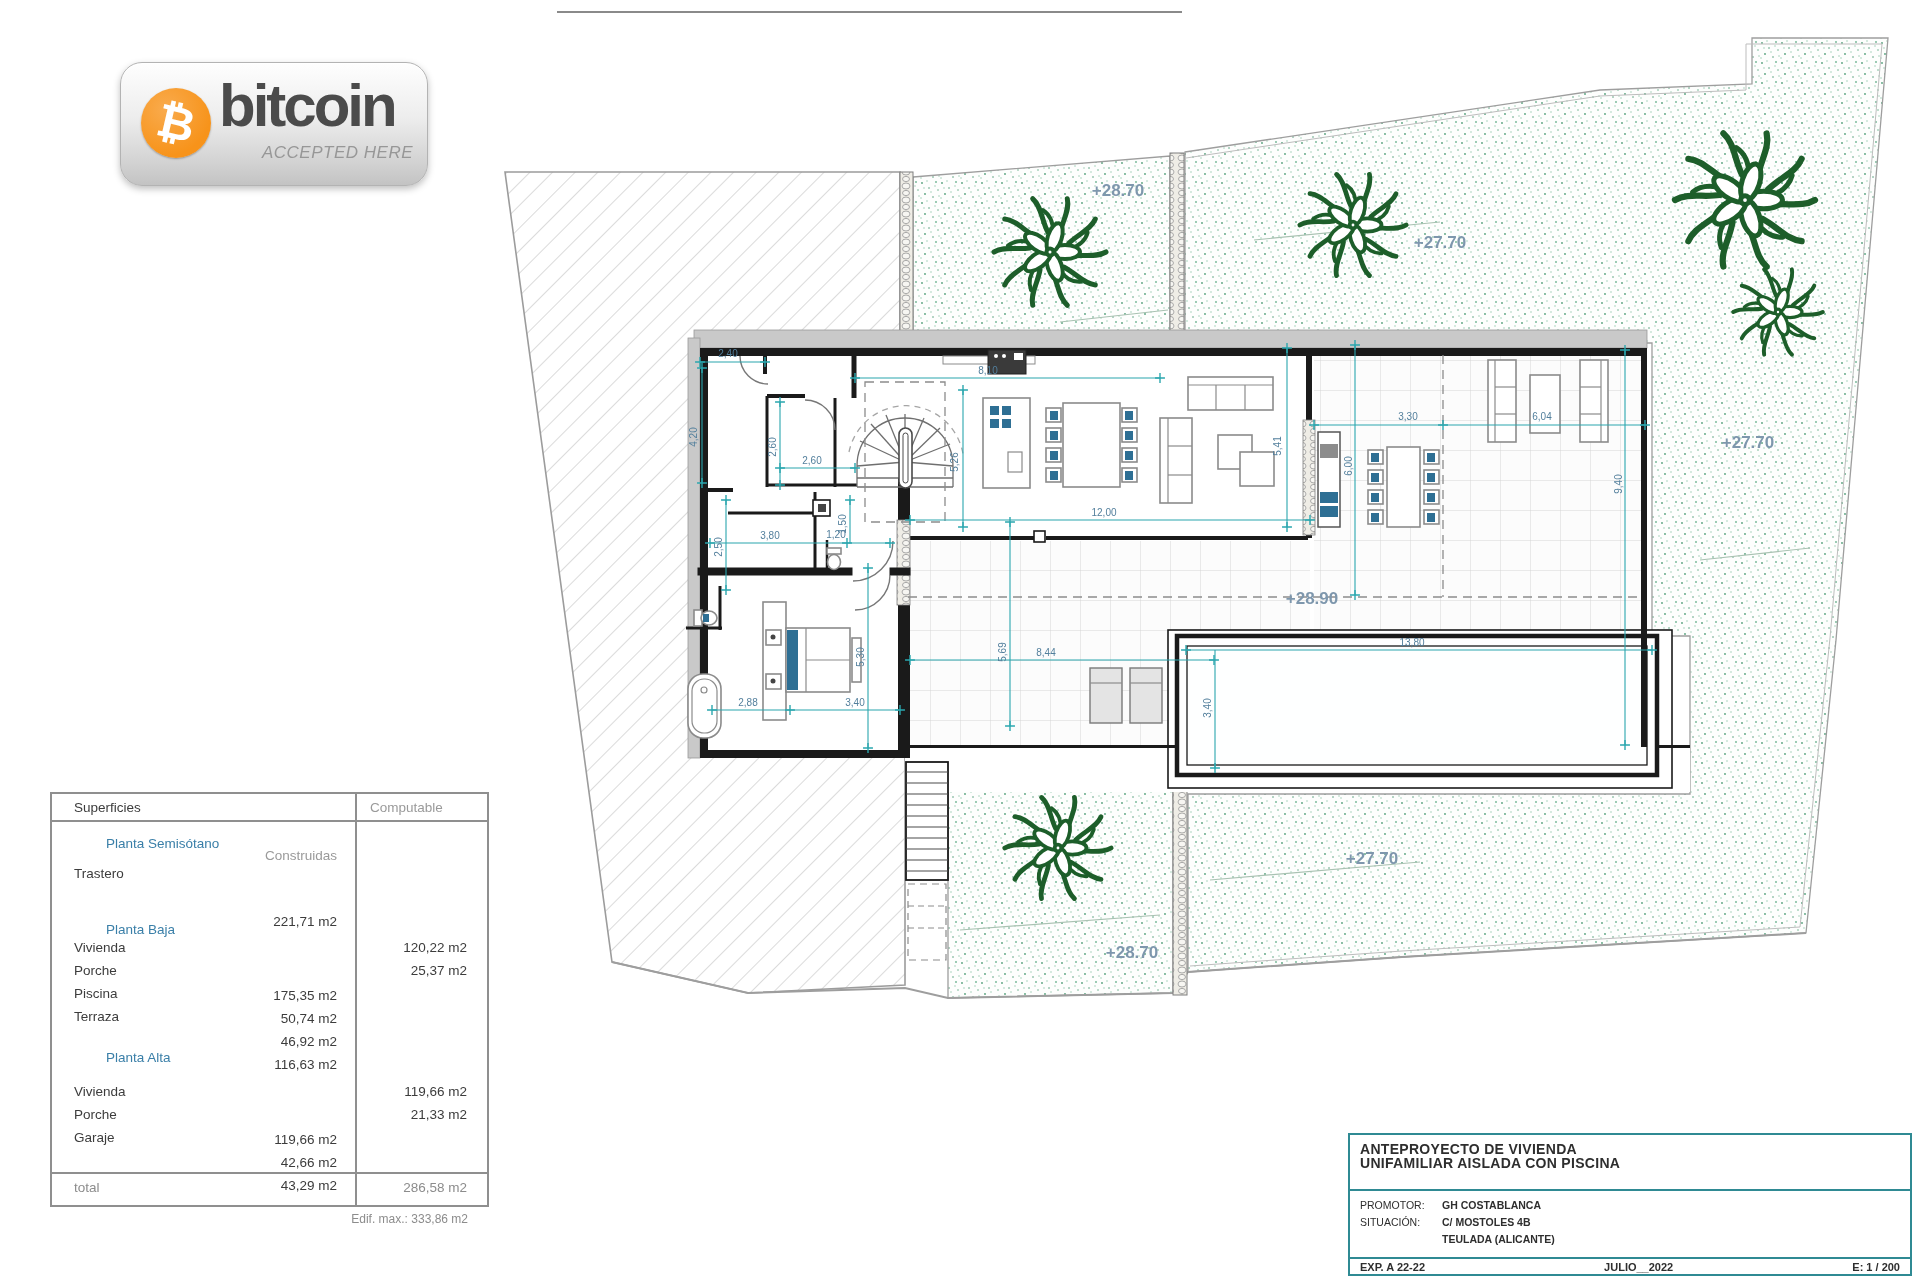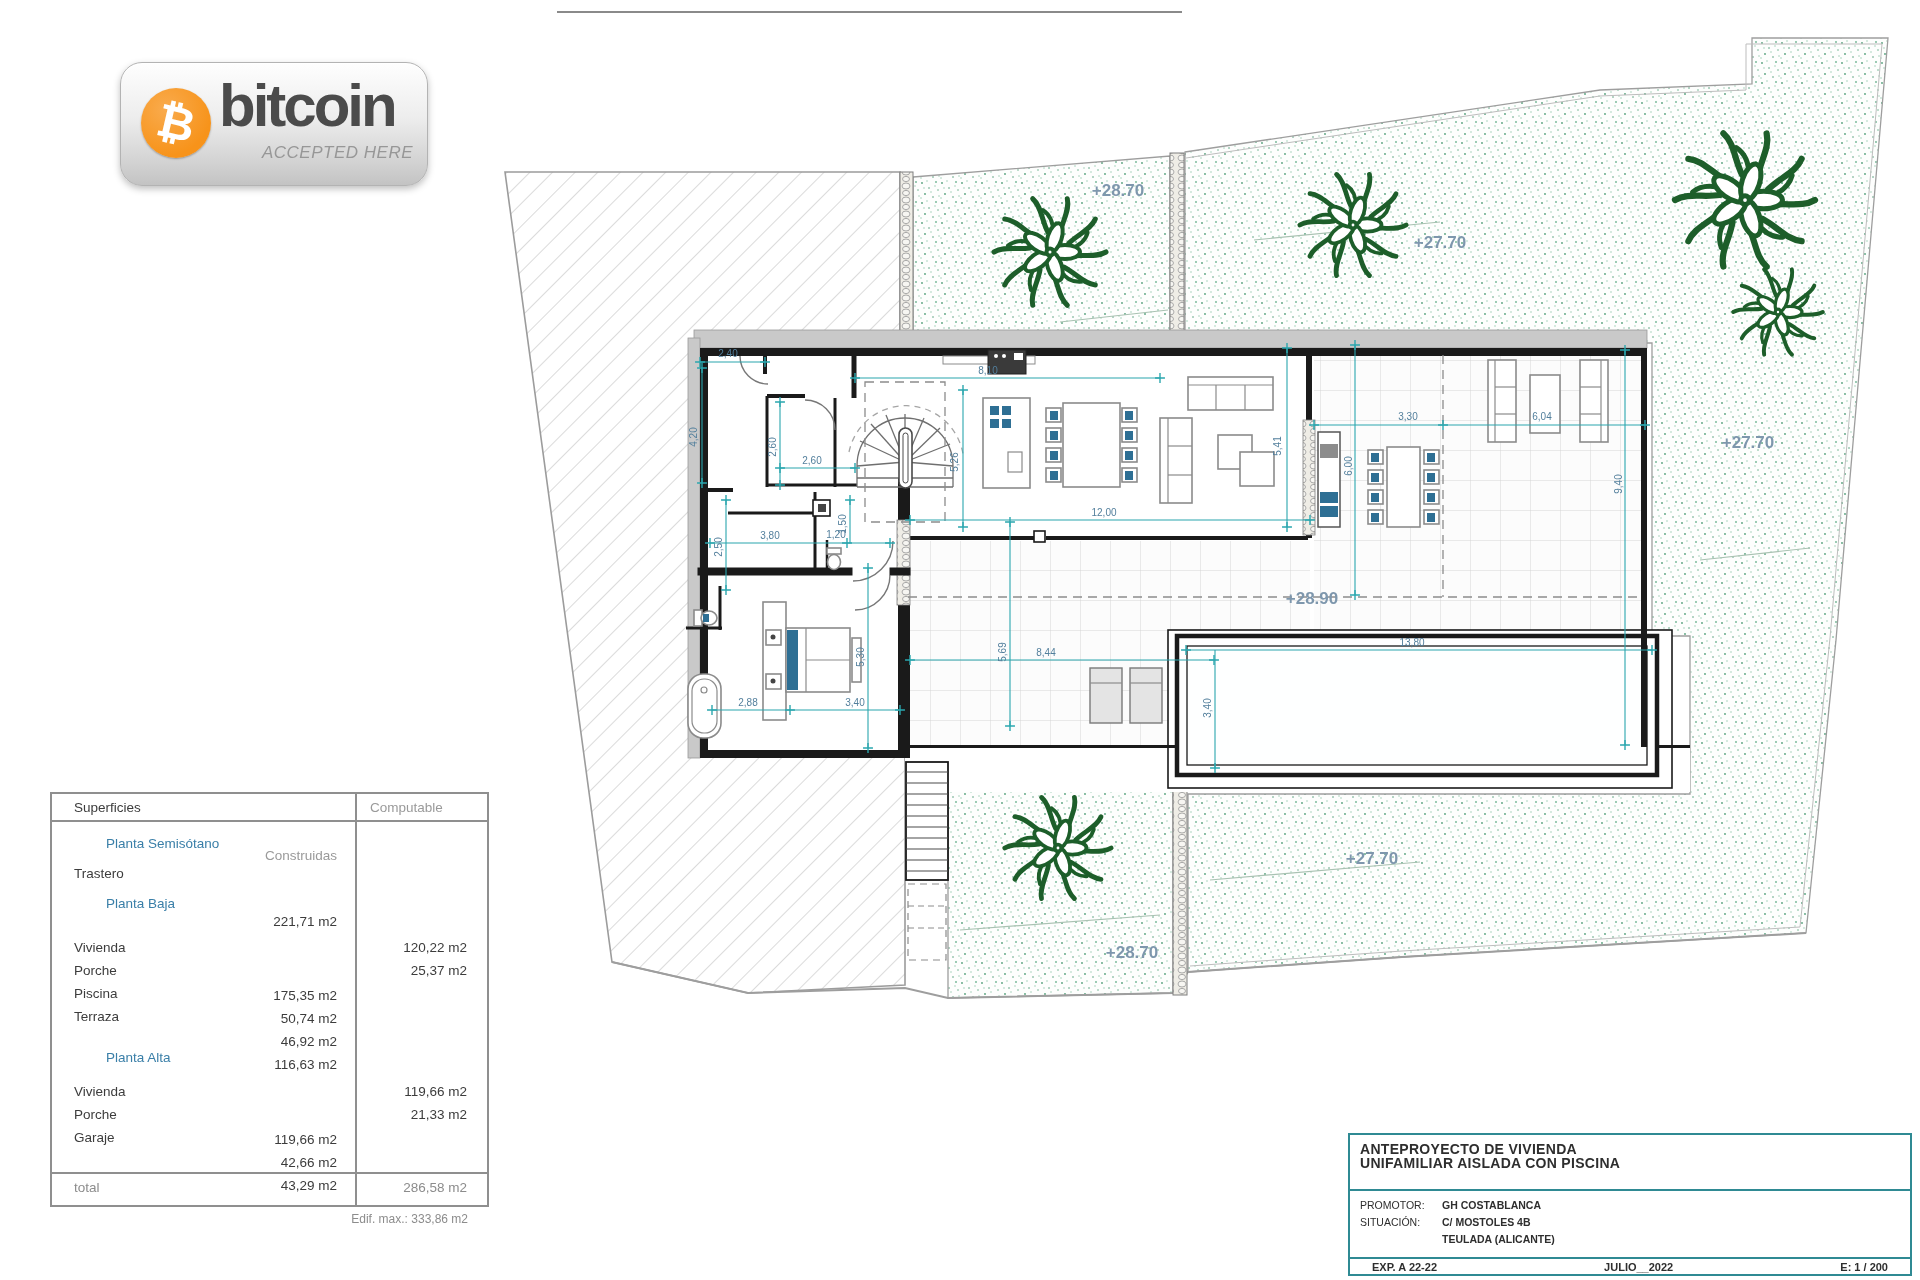--- a/index.html
+++ b/index.html
@@ -44,21 +44,21 @@
   .tfirm .sub{color:#3a8ec1;font-size:12px;}
   .tcompass{position:absolute;left:160px;top:12px;}
   .ttitle{position:absolute;left:9px;bottom:10px;font-size:15px;font-weight:bold;letter-spacing:.4px;color:#222;}
   .tright{position:relative;flex:1;display:flex;flex-direction:column;}
   .trow1{height:47px;border-bottom:2px solid #2f8a93;padding:7px 0 0 10px;font-size:14px;line-height:14px;
          font-weight:bold;letter-spacing:.3px;}
   .trow2{height:60px;border-bottom:2px solid #2f8a93;padding:6px 0 0 10px;font-size:10.5px;line-height:17px;}
   .trow2 .lab{display:inline-block;width:82px;font-weight:normal;}
   .trow2 b{font-weight:bold;}
   .trow3{flex:1;display:flex;align-items:center;justify-content:space-between;
-         padding:0 22px;font-size:11px;font-weight:bold;border-radius:6px;}
+         padding:0 10px;font-size:11px;font-weight:bold;border-radius:6px;}
 </style>
 </head>
 <body>
 
 <div id="stage">
 
 <svg id="plan-svg" width="1920" height="1280" viewBox="0 0 1920 1280">
   <defs>
     <pattern id="stipple" width="20" height="20" patternUnits="userSpaceOnUse">
       <rect width="20" height="20" fill="#fdfefd"></rect>
@@ -482,21 +482,21 @@
 
   <div class="srow sect" style="top:42px">
     <span class="c1">Planta Semisótano</span>
   </div>
   <div class="srow" style="top:72px">
     <span class="c1">Trastero</span>
     <span class="c2">221,71 m2</span>
     <span class="c3"></span>
   </div>
 
-  <div class="srow sect" style="top:102px">
+  <div class="srow sect" style="top:128px">
     <span class="c1">Planta Baja</span>
   </div>
   <div class="srow" style="top:146px">
     <span class="c1">Vivienda</span>
     <span class="c2">175,35 m2</span>
     <span class="c3">120,22 m2</span>
   </div>
   <div class="srow" style="top:169px">
     <span class="c1">Porche</span>
     <span class="c2">50,74 m2</span>

